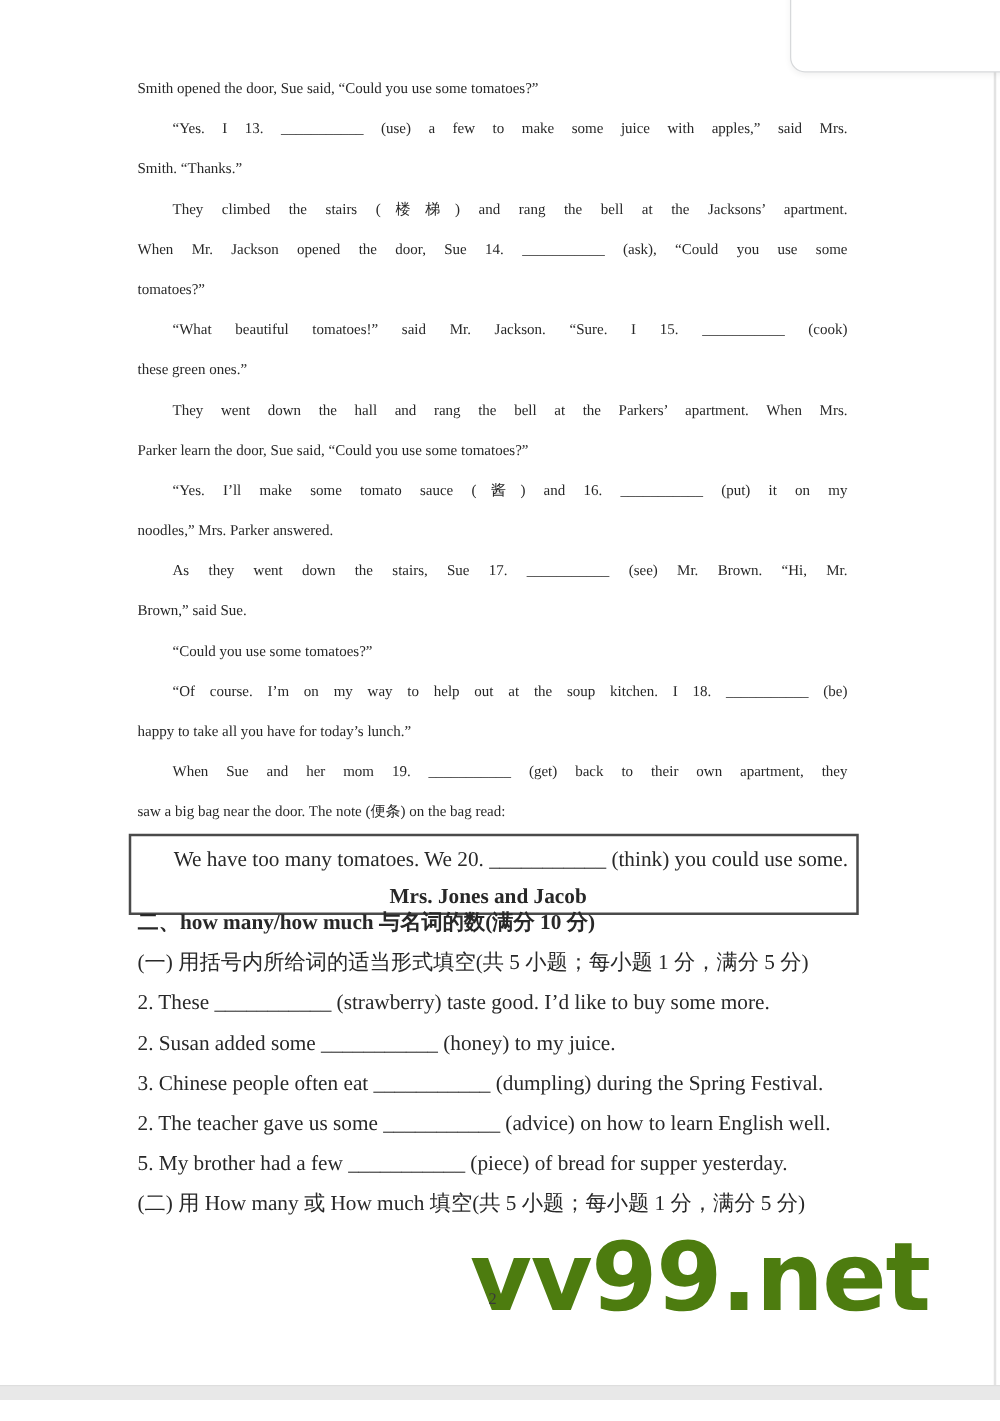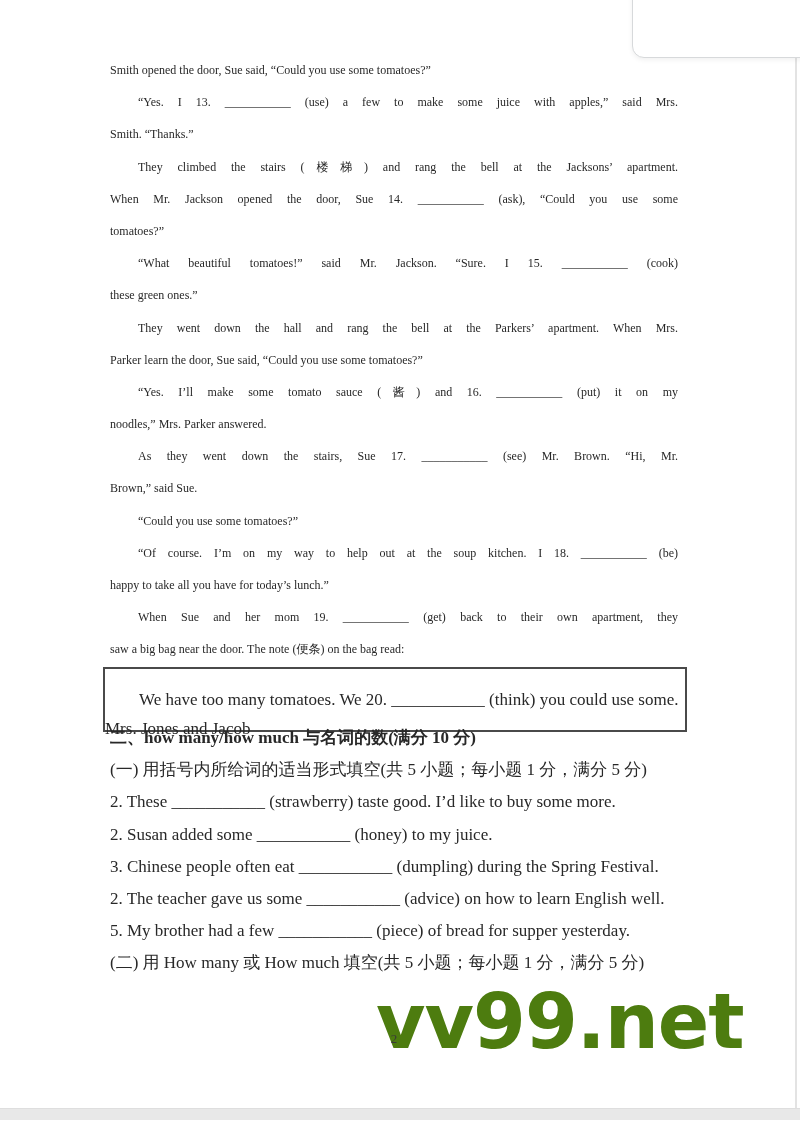--- a/index.html
+++ b/index.html
@@ -52,28 +52,29 @@
   .note-box {
     position: absolute;
     left: 103px; top: 667px;
     width: 584px; height: 65px;
     border: 2px solid #4a4a4a;
     background: #ffffff;
   }
   .note-line {
     font-size: 17px;
     line-height: 30px;
-    margin-top: 16px;
+    margin-top: 4px;
     text-indent: 34px;
   }
   .note-sign {
     font-size: 17px;
     line-height: 28px;
-    text-align: left;
+    text-align: center;
     padding-right: 9px;
+    font-weight: bold;
   }
 
   
   .section2 {
     position: absolute;
     left: 110px; top: 722px;
     width: 568px;
   }
   .sline {
     font-size: 17px;

